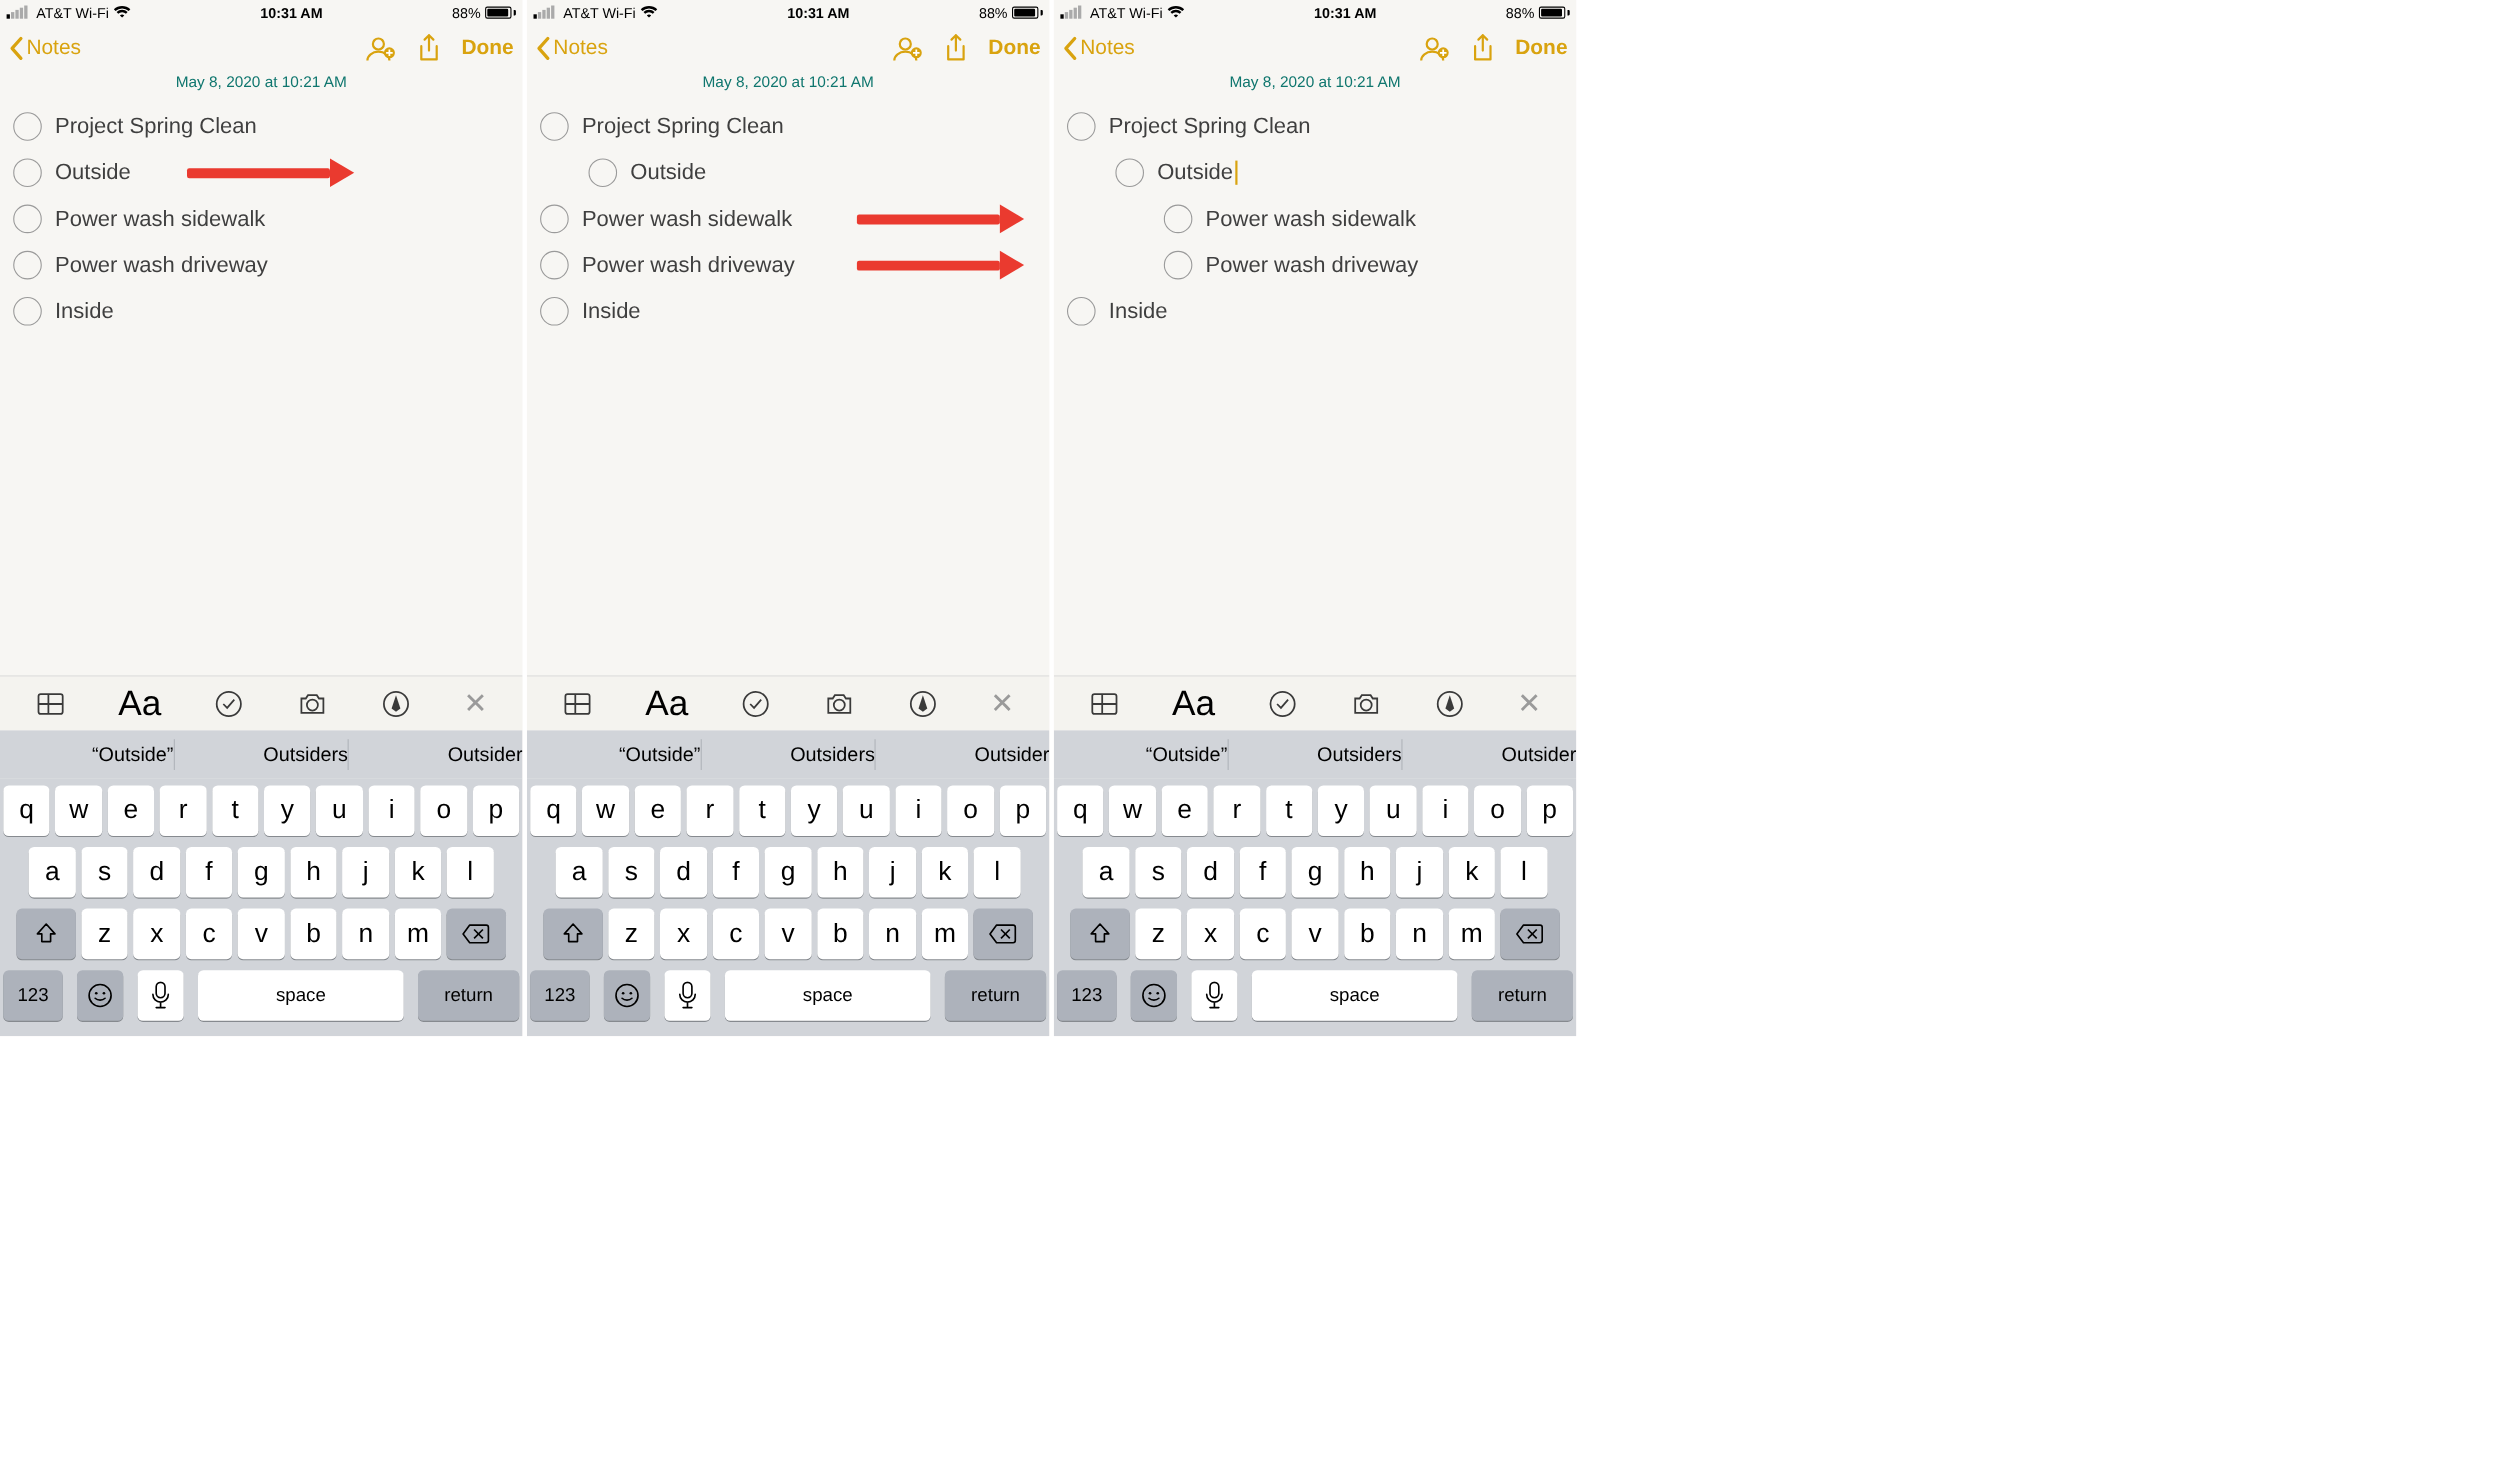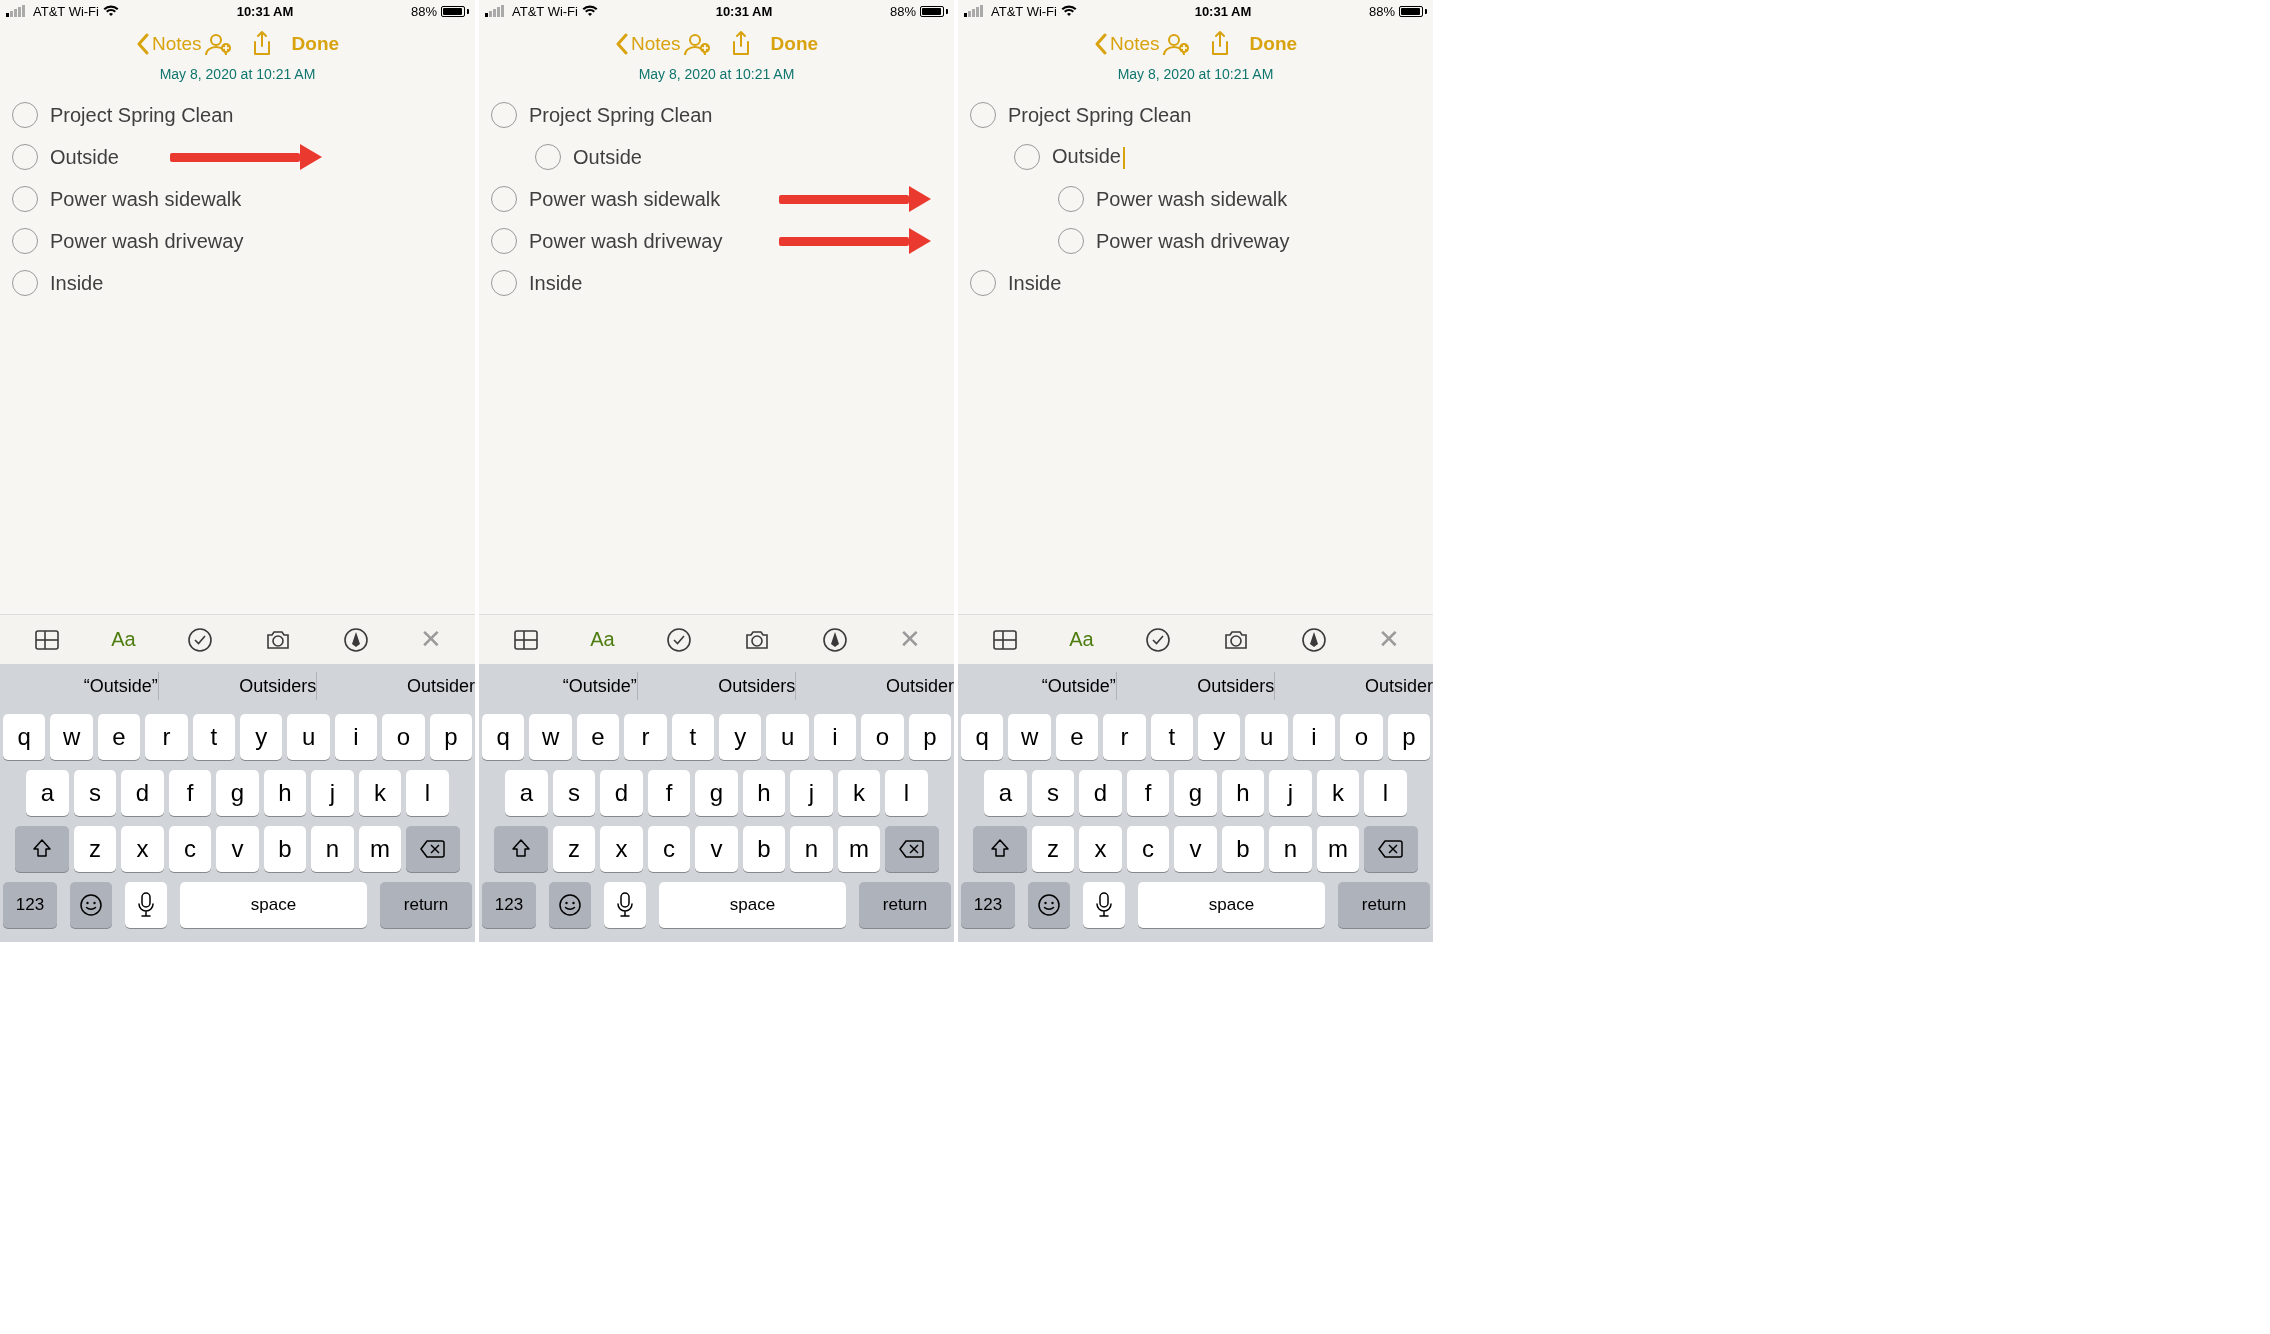--- a/index.html
+++ b/index.html
@@ -26,41 +26,41 @@
   .sig span:nth-child(2){height:6px}
   .sig span:nth-child(3){height:8px}
   .sig span:nth-child(4){height:10px}
   .sig span:nth-child(5){height:12px}
   .status .left,.status .right{display:flex;align-items:center;gap:4px}
   .batt{display:inline-flex;align-items:center;gap:2px}
   .batt-box{width:24px;height:11px;border:1px solid #000;border-radius:2px;position:relative}
   .batt-fill{position:absolute;left:1px;top:1px;bottom:1px;width:85%;background:#000;border-radius:1px}
   .batt-tip{width:2px;height:5px;background:#000;border-radius:0 1px 1px 0}
   
-  .nav{height:44px;display:flex;align-items:center;justify-content:center;padding:0 8px;color:var(--accent);position:relative}
+  .nav{height:44px;display:flex;align-items:center;justify-content:space-between;padding:0 8px;color:var(--accent);position:relative}
   .nav .back{display:flex;align-items:center;gap:2px;font-size:19px}
   .nav .actions{display:flex;align-items:center;gap:18px}
   .nav .done{font-size:19px;font-weight:600}
   .chev{width:14px;height:22px}
   .ghost-date{position:absolute;left:0;right:0;top:44px;text-align:center;color:#0f766e;font-size:14px}
   
   .body{flex:1;padding:28px 12px 8px;position:relative}
   .item{display:flex;align-items:center;gap:12px;height:42px;font-size:20px;color:var(--text)}
   .bullet{width:26px;height:26px;border:1.5px solid #9a9a9a;border-radius:50%;flex:0 0 auto}
   .indent1{padding-left:44px}
   .indent2{padding-left:88px}
   .cursor{display:inline-block;width:2px;height:22px;background:var(--accent);margin-left:2px;vertical-align:middle}
   
   .arrow{position:absolute;height:14px;display:flex;align-items:center}
   .arrow .shaft{height:9px;background:var(--arrow);border-radius:2px}
   .arrow .head{width:0;height:0;border-top:13px solid transparent;border-bottom:13px solid transparent;border-left:22px solid var(--arrow)}
   
   .fmt{height:50px;background:var(--toolbar-bg);border-top:1px solid #ddd;display:flex;align-items:center;justify-content:space-around;padding:0 8px}
   .fmt svg{width:28px;height:28px;stroke:#3a3a3a;fill:none;stroke-width:1.6}
-  .fmt .aa{font-size:20px;color:#4d7c0f}
+  .fmt .aa{font-size:32px;color:#000000}
   .fmt .x{font-size:26px;color:#9a9a9a;font-weight:300}
   
   .sugg{height:44px;background:var(--kb-bg);display:flex;align-items:center}
   .sugg>div{flex:1;text-align:right;font-size:18px;color:#000;border-right:1px solid #b0b4ba;height:28px;line-height:28px}
   .sugg>div:last-child{border:none}
   
   .kb{background:var(--kb-bg);padding:6px 3px 4px}
   .row{display:flex;gap:5px;margin-bottom:10px;justify-content:center}
   .key{background:var(--key-bg);border-radius:5px;box-shadow:0 1px 0 var(--key-shadow);height:46px;display:flex;align-items:center;justify-content:center;font-size:24px;color:#000}
   .row1 .key,.row3 .key{width:42.5px}

